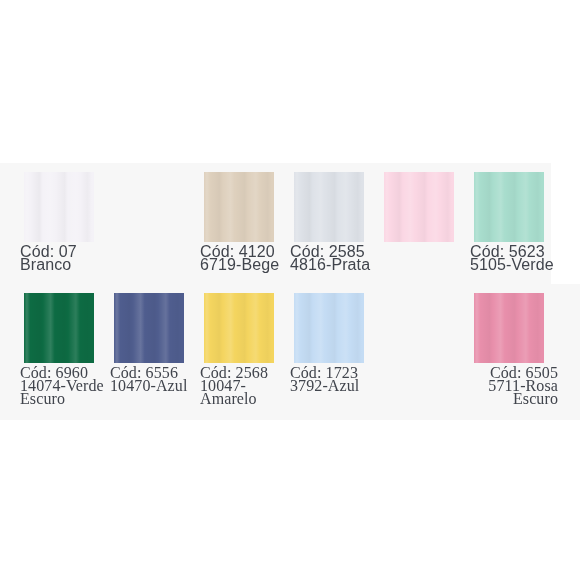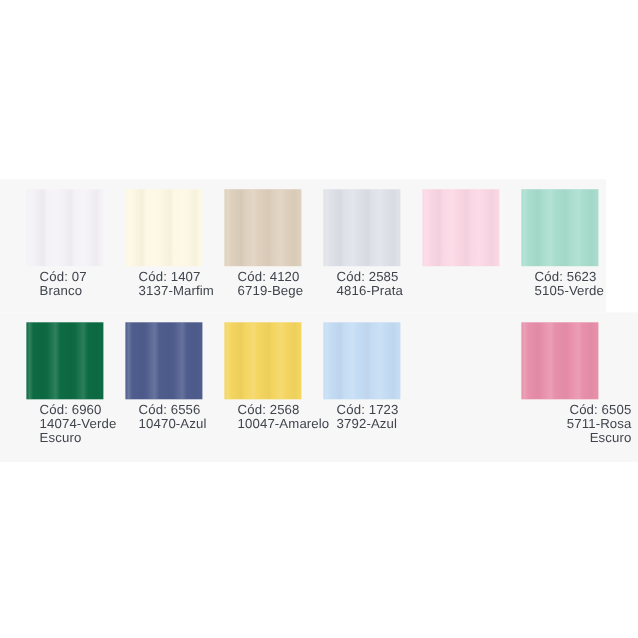--- a/index.html
+++ b/index.html
@@ -35,20 +35,21 @@
   #swatch-row-1 {
     top: 163px;
     width: 551px;
     height: 121px;
   }
 
   #swatch-row-2 {
     top: 284px;
     width: 580px;
     height: 136px;
+    font-family: Liberation Serif, serif;
   }
 
   .row-inner {
     position: relative;
     width: 100%;
     height: 100%;
   }
 
   
   .swatch-cell {
@@ -85,46 +86,42 @@
         rgba(255,255,255,0.00) 63%,
         rgba(255,255,255,0.13) 74%,
         rgba(255,255,255,0.00) 80%,
         rgba(0,0,0,0.028) 91%,
         rgba(255,255,255,0.00) 97%);
     pointer-events: none;
   }
 
   .swatch-label {
     position: absolute;
-    left: 36px;
+    left: 20px;
     top: 82px;
     width: 88px;
     color: #40444c;
-    font-size: 12px;
+    font-size: 16px;
     line-height: 13.2px;
     letter-spacing: 0.1px;
     white-space: pre-line;
   }
 
   .label-line { display: block; }
 </style>
 </head>
 <body>
 
 <div id="palette-sheet">
 
   <div class="swatch-row" id="swatch-row-1">
     <div class="row-inner">
         <div class="swatch-cell" style="left: 0px;">
           <div class="swatch-chip" style="background: rgb(244, 242, 247);"></div>
           <div class="swatch-label"><span class="label-line">Cód: 07</span><span class="label-line">Branco</span></div>
-        </div>
-        <div class="swatch-cell" style="left: 90px;">
-          <div class="swatch-chip" style="background: rgb(252, 248, 228);"></div>
-          <div class="swatch-label"><span class="label-line">Cód: 1407</span><span class="label-line">3137-Marfim</span></div>
         </div>
         <div class="swatch-cell" style="left: 180px;">
           <div class="swatch-chip" style="background: rgb(222, 208, 189);"></div>
           <div class="swatch-label"><span class="label-line">Cód: 4120</span><span class="label-line">6719-Bege</span></div>
         </div>
         <div class="swatch-cell" style="left: 270px;">
           <div class="swatch-chip" style="background: rgb(222, 226, 232);"></div>
           <div class="swatch-label"><span class="label-line">Cód: 2585</span><span class="label-line">4816-Prata</span></div>
         </div>
         <div class="swatch-cell" style="left: 360px;">

